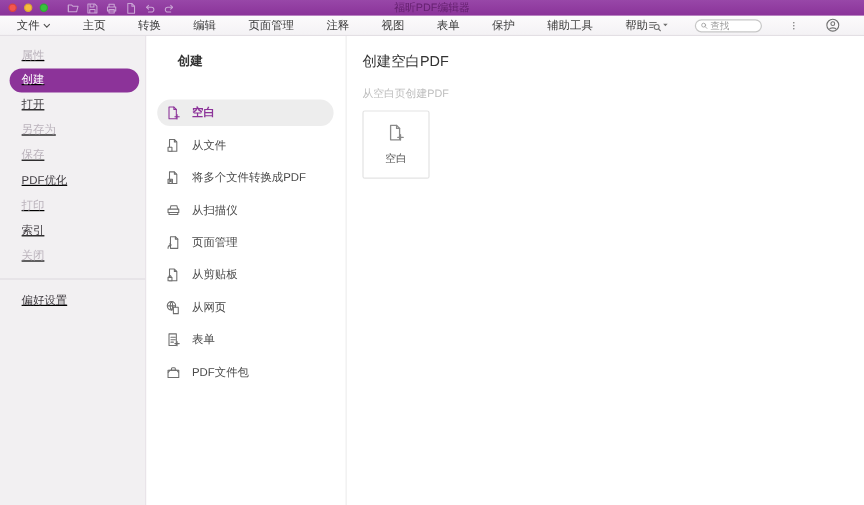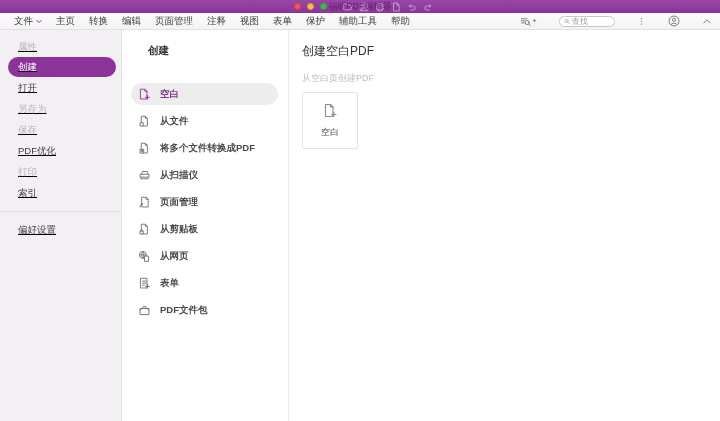--- a/index.html
+++ b/index.html
@@ -2,36 +2,36 @@
 <html><head>
 <meta charset="utf-8">
 <style>
   * { margin:0; padding:0; box-sizing:border-box; }
   html,body { width:720px; height:421px; overflow:hidden;
     font-family:"Liberation Sans","DejaVu Sans",sans-serif; background:#fff; }
 
   
   .titlebar { position:relative; height:13px;
     background:linear-gradient(180deg,#9847a8 0%,#8a3399 100%);
-    display:flex; align-items:center;justify-content:center; }
+    display:flex; align-items:center; }
   .traffic { display:flex; gap:6px; margin-left:7px; }
   .traffic span { width:7px; height:7px; border-radius:50%; display:block; }
   .tl-close { background:#f4564f; border:0.5px solid #d9443e; }
   .tl-min   { background:#f6bd3e; border:0.5px solid #dba535; }
   .tl-zoom  { background:#39c13e; border:0.5px solid #2fa834; }
   .qa-icons { display:flex; gap:6px; margin-left:16px; color:#cba6d6; align-items:center; }
   .qa-icons svg { display:block; }
   .window-title { position:absolute; left:0; right:0; text-align:center;
     font-size:9px; color:#652070; pointer-events:none; }
 
   
   .menubar { height:17px; background:linear-gradient(180deg,#fcfbfc,#f4f2f5);
     border-bottom:1px solid #e3dfe4; display:flex; align-items:center;
     padding:0 8px 0 14px; font-size:9.5px; color:#3c3c3c; }
-  .menu-items { display:flex; align-items:center; gap:14px; }
+  .menu-items { display:flex; align-items:center; gap:27px; }
   .menu-item { display:flex; align-items:center; gap:3px; cursor:default; white-space:nowrap; }
   .menu-right { margin-left:auto; display:flex; align-items:center; gap:22px; color:#707070; }
   .searchbox { width:56px; height:11px; background:#fff; border:1px solid #c7c7c7;
     border-radius:6px; display:flex; align-items:center; padding:0 4px; gap:2px; }
   .searchbox input { border:none; outline:none; width:100%; font-size:8px;
     color:#555; background:transparent; font-family:inherit; }
   .searchbox input::placeholder { color:#9a9a9a; }
 
   
   .content { display:flex; height:391px; }
@@ -45,21 +45,21 @@
     margin:0 5px 0 8px; padding-left:10px; height:20px; line-height:20px; }
   .side-divider { border-top:1px solid #e0dce1; margin:8px 0 7px 0; }
 
   
   .middle { width:167px; background:#fff; border-right:1px solid #ececec;
     padding-top:9px; }
   .middle-title { font-size:10.5px; font-weight:bold; color:#333; margin:5px 0 0 26px; }
   .create-list { margin-top:25px; }
   .create-row { display:flex; align-items:center; gap:9px; height:22px;
     margin:0 10px 5px 9px; padding-left:7px; border-radius:11px;
-    font-size:9.5px; color:#4a4a4a; cursor:default;font-weight:bold; }
+    font-size:9.5px; color:#4a4a4a; cursor:default; }
   .create-row .row-icon { color:#6e6e6e; display:flex; }
   .create-row.selected { background:#ededed; color:#8c3399; font-weight:bold; }
   .create-row.selected .row-icon { color:#8c3399; }
 
   
   .detail { flex:1; background:#fff; padding:10px 0 0 13px; }
   .detail-title { font-size:12px; font-weight:normal; color:#333; margin-top:3px; }
   .detail-subtitle { font-size:9px; color:#bdbdbd; margin-top:12px; }
   .blank-card { margin-top:7px; width:56px; height:57px; border:1px solid #e3e3e3;
     border-radius:2px; background:#fff; display:flex; flex-direction:column;
@@ -183,20 +183,21 @@
 
   <div class="sidebar">
     <div class="side-item disabled">属性</div>
     <div class="side-item selected">创建</div>
     <div class="side-item">打开</div>
     <div class="side-item disabled">另存为</div>
     <div class="side-item disabled">保存</div>
     <div class="side-item">PDF优化</div>
     <div class="side-item disabled">打印</div>
     <div class="side-item">索引</div>
+    <div class="side-item disabled">关闭</div>
     <div class="side-divider"></div>
     <div class="side-item">偏好设置</div>
   </div>
 
   <div class="middle">
     <div class="middle-title">创建</div>
     <div class="create-list">
 
       <div class="create-row selected">
         <span class="row-icon">

